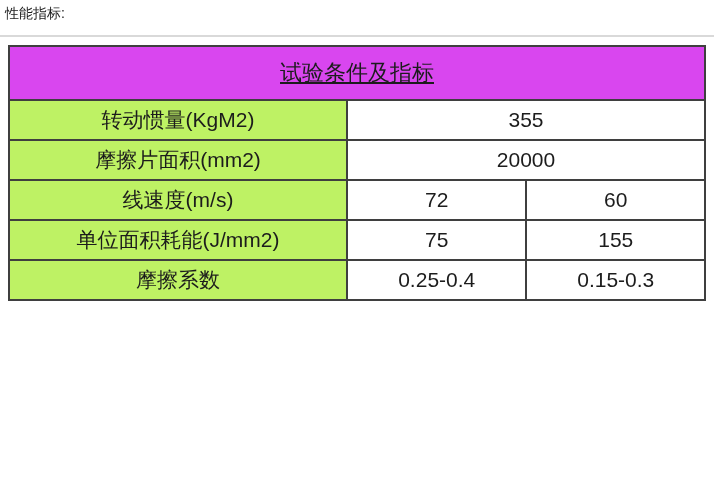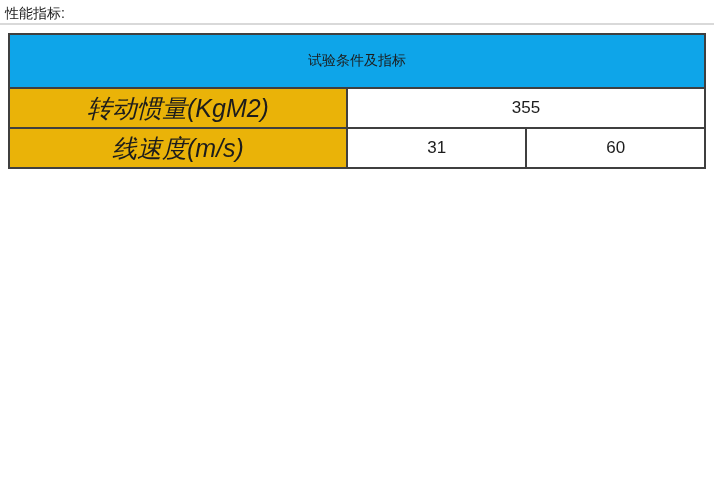--- a/index.html
+++ b/index.html
@@ -6,21 +6,21 @@
   html, body { background: #ffffff; }
   .page {
     position: relative;
     width: 714px;
     height: 478px;
     background: #ffffff;
     font-family: "Liberation Sans", "DejaVu Sans", sans-serif;
     overflow: hidden;
   }
   .heading {
-    padding: 4px 0 0 5px;
+    padding: 4px 0 12px 5px;
     font-size: 14px;
     line-height: 18px;
     color: #1c1c1c;
   }
   .rule {
     width: 714px;
     height: 2px;
     background: #d9d9d9;
     margin-top: 1px;
   }
@@ -34,33 +34,33 @@
   table.spec td {
     border: 2px solid #3f3f3f;
     text-align: center;
     vertical-align: middle;
     color: #1c1c1c;
     overflow: hidden;
     white-space: nowrap;
   }
   td.title-cell {
     height: 54px;
-    background: #0ea5e9;
-    font-size: 14px;
+    background: #d946ef;
+    font-size: 22px;
+    text-decoration: underline;
   }
   td.label-cell {
     height: 40px;
-    background: #eab308;
-    font-size: 25px;
-    font-style: italic;
+    background: #bef264;
+    font-size: 21px;
   }
   td.value-cell {
     height: 40px;
     background: #ffffff;
-    font-size: 17px;
+    font-size: 21px;
   }
 </style>
 </head>
 <body>
 
 <div class="page">
   <div class="heading">性能指标:</div>
   <div class="rule"></div>
 
   <table class="spec">
@@ -72,19 +72,33 @@
     <tbody>
       <tr>
         <td class="title-cell" colspan="3">试验条件及指标</td>
       </tr>
 
     <tr>
           <td class="label-cell">转动惯量(KgM2)</td>
           <td class="value-cell" colspan="2">355</td>
         </tr>
         <tr>
+          <td class="label-cell">摩擦片面积(mm2)</td>
+          <td class="value-cell" colspan="2">20000</td>
+        </tr>
+        <tr>
           <td class="label-cell">线速度(m/s)</td>
-          <td class="value-cell">31</td>
+          <td class="value-cell">72</td>
           <td class="value-cell">60</td>
+        </tr>
+        <tr>
+          <td class="label-cell">单位面积耗能(J/mm2)</td>
+          <td class="value-cell">75</td>
+          <td class="value-cell">155</td>
+        </tr>
+        <tr>
+          <td class="label-cell">摩擦系数</td>
+          <td class="value-cell">0.25-0.4</td>
+          <td class="value-cell">0.15-0.3</td>
         </tr>
       </tbody>
   </table>
 </div>
 
 </body></html>

